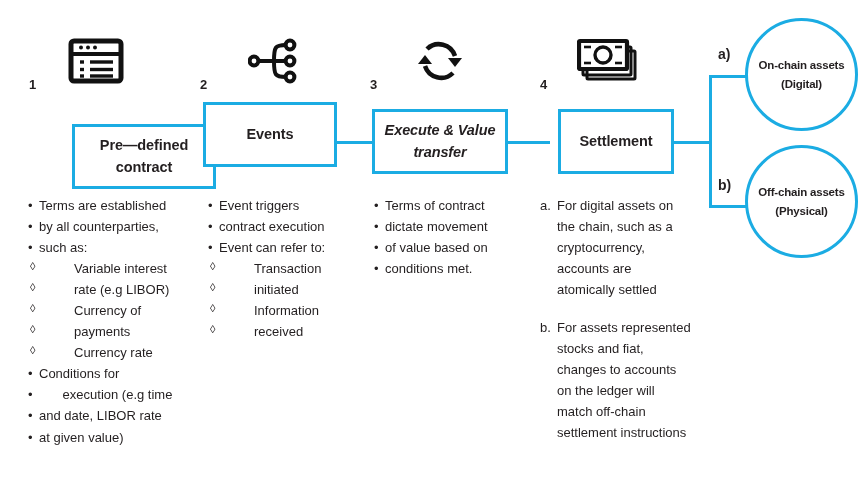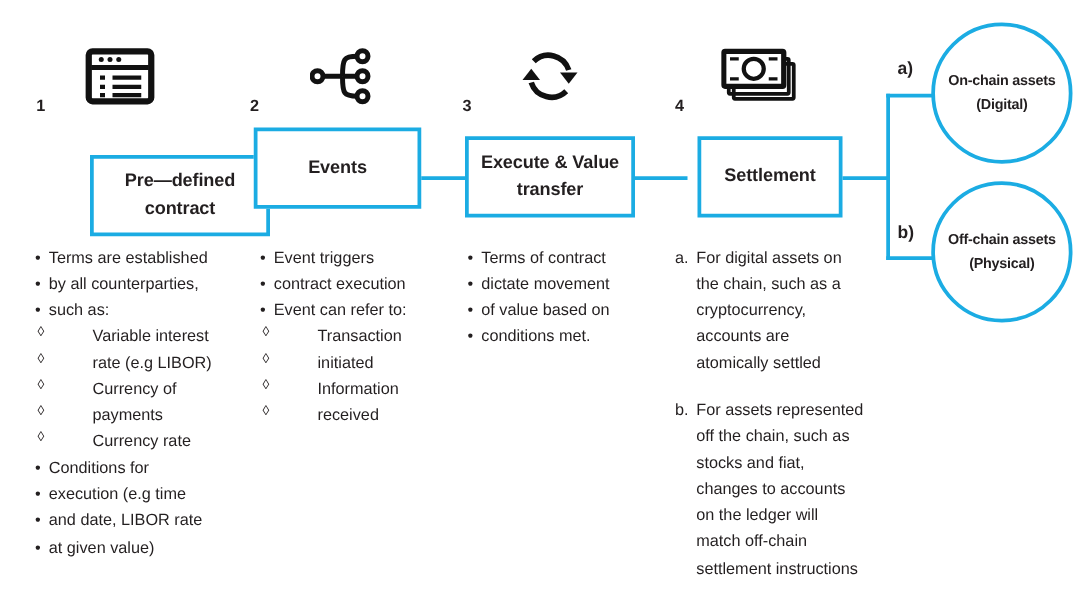--- a/index.html
+++ b/index.html
@@ -208,21 +208,21 @@
   <div class="conn" style="left:709px; top:205px; width:42px; height:3px;"></div>
 
   <div class="proc-box" style="left:24px; top:124px; width:144px; height:65px;margin-left:48px;">
     <div class="box-label">Pre—defined contract</div>
   </div>
 
   <div class="proc-box" style="left:203px; top:102px; width:134px; height:65px;">
     <div class="box-label">Events</div>
   </div>
 
-  <div class="proc-box" style="left:372px; top:109px; width:136px; height:65px;">
+  <div class="proc-box" style="left:372px; top:109px; width:136px; height:65px;font-style:italic;">
     <div class="box-label">Execute &amp; Value transfer</div>
   </div>
 
   <div class="proc-box" style="left:542px; top:109px; width:116px; height:65px;margin-left:16px;">
     <div class="box-label">Settlement</div>
   </div>
 
   <div class="branch-label" style="left:718px; top:47px;">a)</div>
   <div class="branch-label" style="left:718px; top:178px;">b)</div>
 
@@ -239,21 +239,21 @@
   <div class="col" style="left:28px; top:195px; width:168px;">
       <div class="bullet-item">Terms are established</div>
       <div class="bullet-item" style="padding-left: 11px;">by all counterparties,</div>
       <div class="bullet-item" style="padding-left: 11px;">such as:</div>
       <div class="sub-item">Variable interest</div>
       <div class="sub-item" style="padding-left: 46px;">rate (e.g LIBOR)</div>
       <div class="sub-item">Currency of</div>
       <div class="sub-item" style="padding-left: 46px;">payments</div>
       <div class="sub-item">Currency rate</div>
       <div class="bullet-item">Conditions for</div>
-      <div class="bullet-item" style="padding-left: 11px;">execution (e.g time</div>
+      <div class="bullet-item" style="padding-left: 11px; text-align: center;">execution (e.g time</div>
       <div class="bullet-item" style="padding-left: 11px;">and date, LIBOR rate</div>
       <div class="bullet-item" style="padding-left: 11px;">at given value)</div>
     </div>
   <div class="col" style="left:208px; top:195px; width:162px;">
       <div class="bullet-item">Event triggers</div>
       <div class="bullet-item" style="padding-left: 11px;">contract execution</div>
       <div class="bullet-item">Event can refer to:</div>
       <div class="sub-item">Transaction</div>
       <div class="sub-item" style="padding-left: 46px;">initiated</div>
       <div class="sub-item">Information</div>
@@ -266,21 +266,20 @@
       <div class="bullet-item" style="padding-left: 11px;">conditions met.</div>
     </div>
   <div class="col" style="left:540px; top:195px; width:175px;">
       <div class="alpha-item"><span class="alpha-mark">a.</span>For digital assets on</div>
       <div class="alpha-item" style="padding-left: 17px;">the chain, such as a</div>
       <div class="alpha-item" style="padding-left: 17px;">cryptocurrency,</div>
       <div class="alpha-item" style="padding-left: 17px;">accounts are</div>
       <div class="alpha-item" style="padding-left: 17px;">atomically settled</div>
       <div class="gap"></div>
       <div class="alpha-item"><span class="alpha-mark">b.</span>For assets represented</div>
-      <div class="alpha-item" style="padding-left: 17px;">off the chain, such as</div>
       <div class="alpha-item" style="padding-left: 17px;">stocks and fiat,</div>
       <div class="alpha-item" style="padding-left: 17px;">changes to accounts</div>
       <div class="alpha-item" style="padding-left: 17px;">on the ledger will</div>
       <div class="alpha-item" style="padding-left: 17px;">match off-chain</div>
       <div class="alpha-item" style="padding-left: 17px;">settlement instructions</div>
     </div>
 
 </div>
 
 </body></html>

